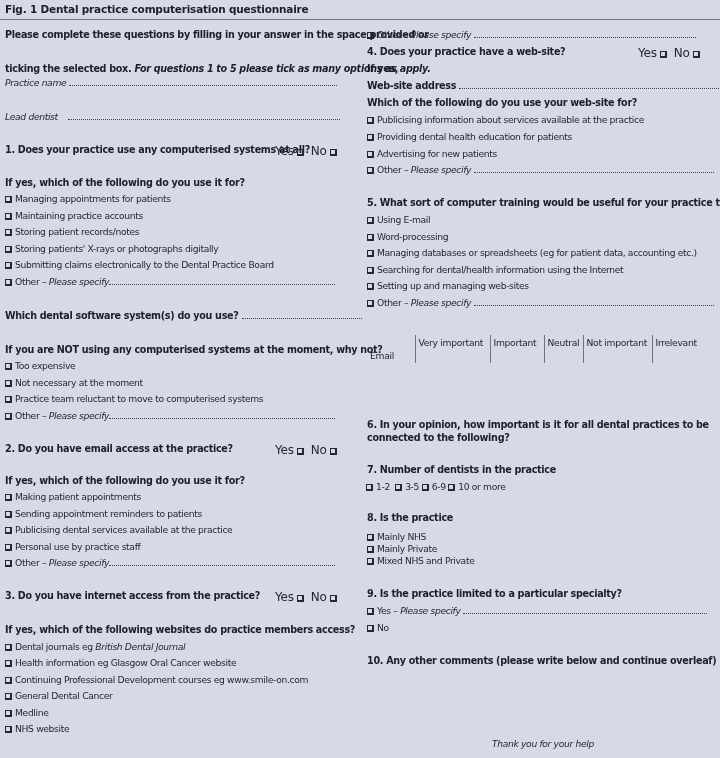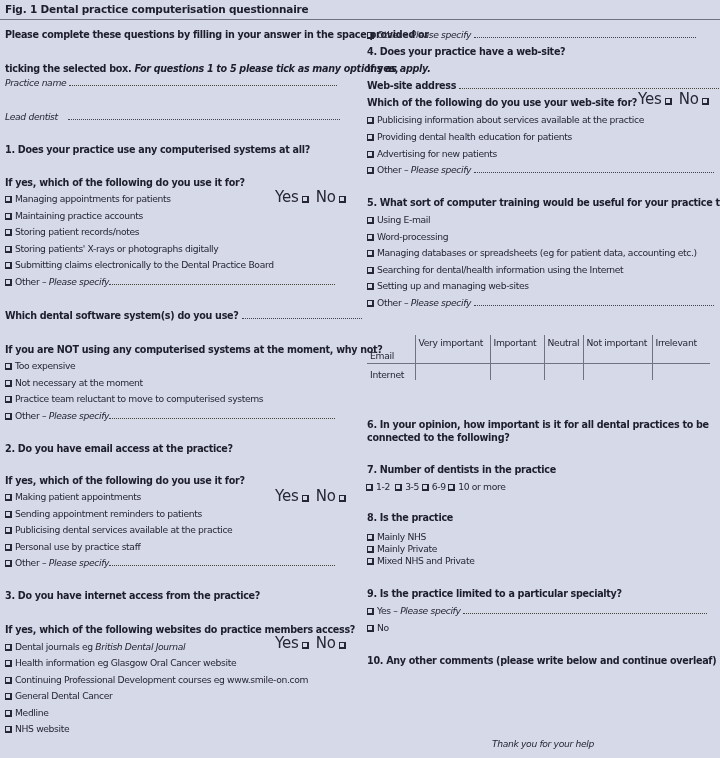--- a/index.html
+++ b/index.html
@@ -8,21 +8,21 @@
   .header .title { position: absolute; left: 5px; top: 3px; font-size: 10.5px; font-weight: bold; letter-spacing: -0.2px; }
   .col { position: absolute; top: 0; }
   .col-left { left: 5px; width: 330px; }
   .col-right { left: 367px; width: 348px; }
   .abs { position: absolute; white-space: nowrap; }
   .q { font-size: 9.6px; font-weight: bold; letter-spacing: -0.3px; }
   .opt { font-size: 9.2px; letter-spacing: -0.35px; color: #262636; }
   .it { font-style: italic; }
   .box { display: inline-block; width: 7px; height: 7px; border: 1px solid #262636; border-right-width: 2px; border-bottom-width: 2px; margin-right: 3px; vertical-align: -1px; background: transparent; cursor: pointer; }
   .dots { display: inline-block; border-bottom: 1.2px dotted #444; height: 8px; vertical-align: baseline; }
-  .yn { font-size: 15px; color: #262636; letter-spacing: -0.2px; margin-top: 44px; }
+  .yn { font-size: 12px; color: #262636; letter-spacing: -0.2px; }
   .yn .box { margin-left: 3px; margin-right: 7px; }
   table.rate { position: absolute; left: 367px; top: 335px; border-collapse: collapse; font-size: 9.2px; color: #262636; letter-spacing: -0.3px; }
   table.rate td { height: 17px; padding: 0 3px; vertical-align: bottom; }
   table.rate tr.hd td { height: 28px; vertical-align: top; padding-top: 2px; }
   table.rate td.c { border-left: 1px solid #6f7280; }
   table.rate tr.r td { border-top: 1px solid #6f7280; }
   table.rate tr.last td { border-bottom: 1px solid #6f7280; }
 </style>
 </head>
 <body>
@@ -138,22 +138,14 @@
 <table class="rate">
   <tbody>
       <tr class="hd">
     <td style="width:48px; vertical-align:bottom; padding-bottom:2px;">Email</td>
     <td class="c" style="width:75px;">Very important</td>
     <td class="c" style="width:54px;margin-top:12px;">Important</td>
     <td class="c" style="width:39px;">Neutral</td>
     <td class="c" style="width:69px;">Not important</td>
     <td class="c" style="width:58px;">Irrelevant</td>
   </tr>
-  <tr class="r">
-    <td>Internet</td>
-    <td class="c"></td>
-    <td class="c"></td>
-    <td class="c"></td>
-    <td class="c"></td>
-    <td class="c"></td>
-  </tr>
 </tbody>
   </table>
 
 </body></html>

